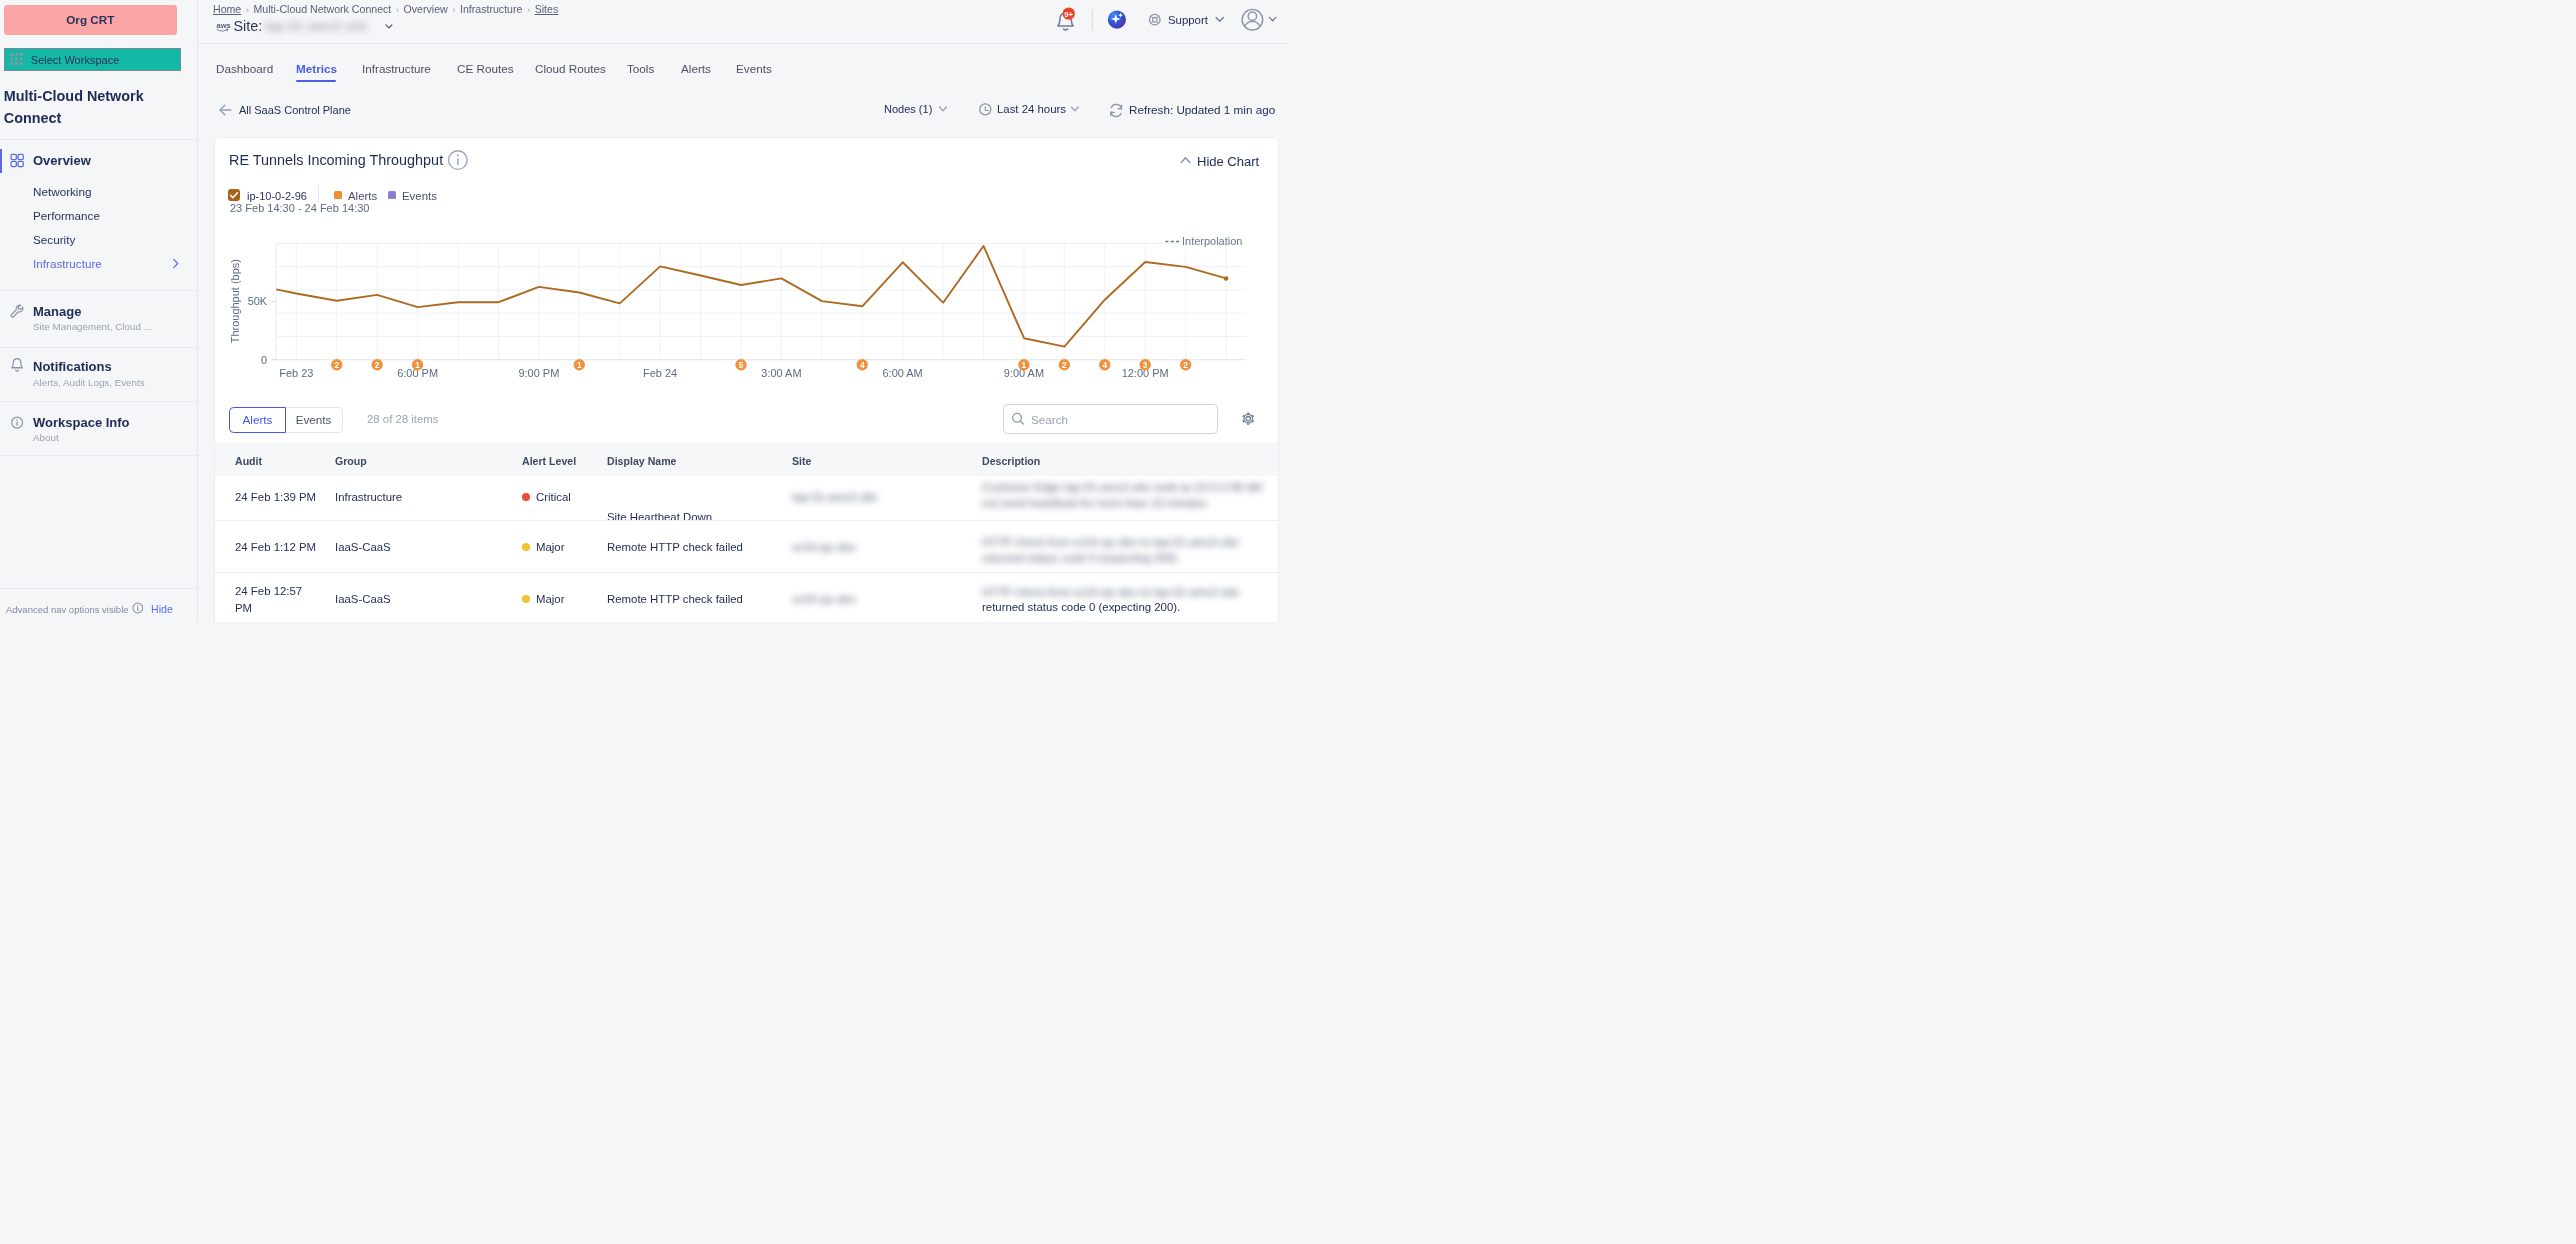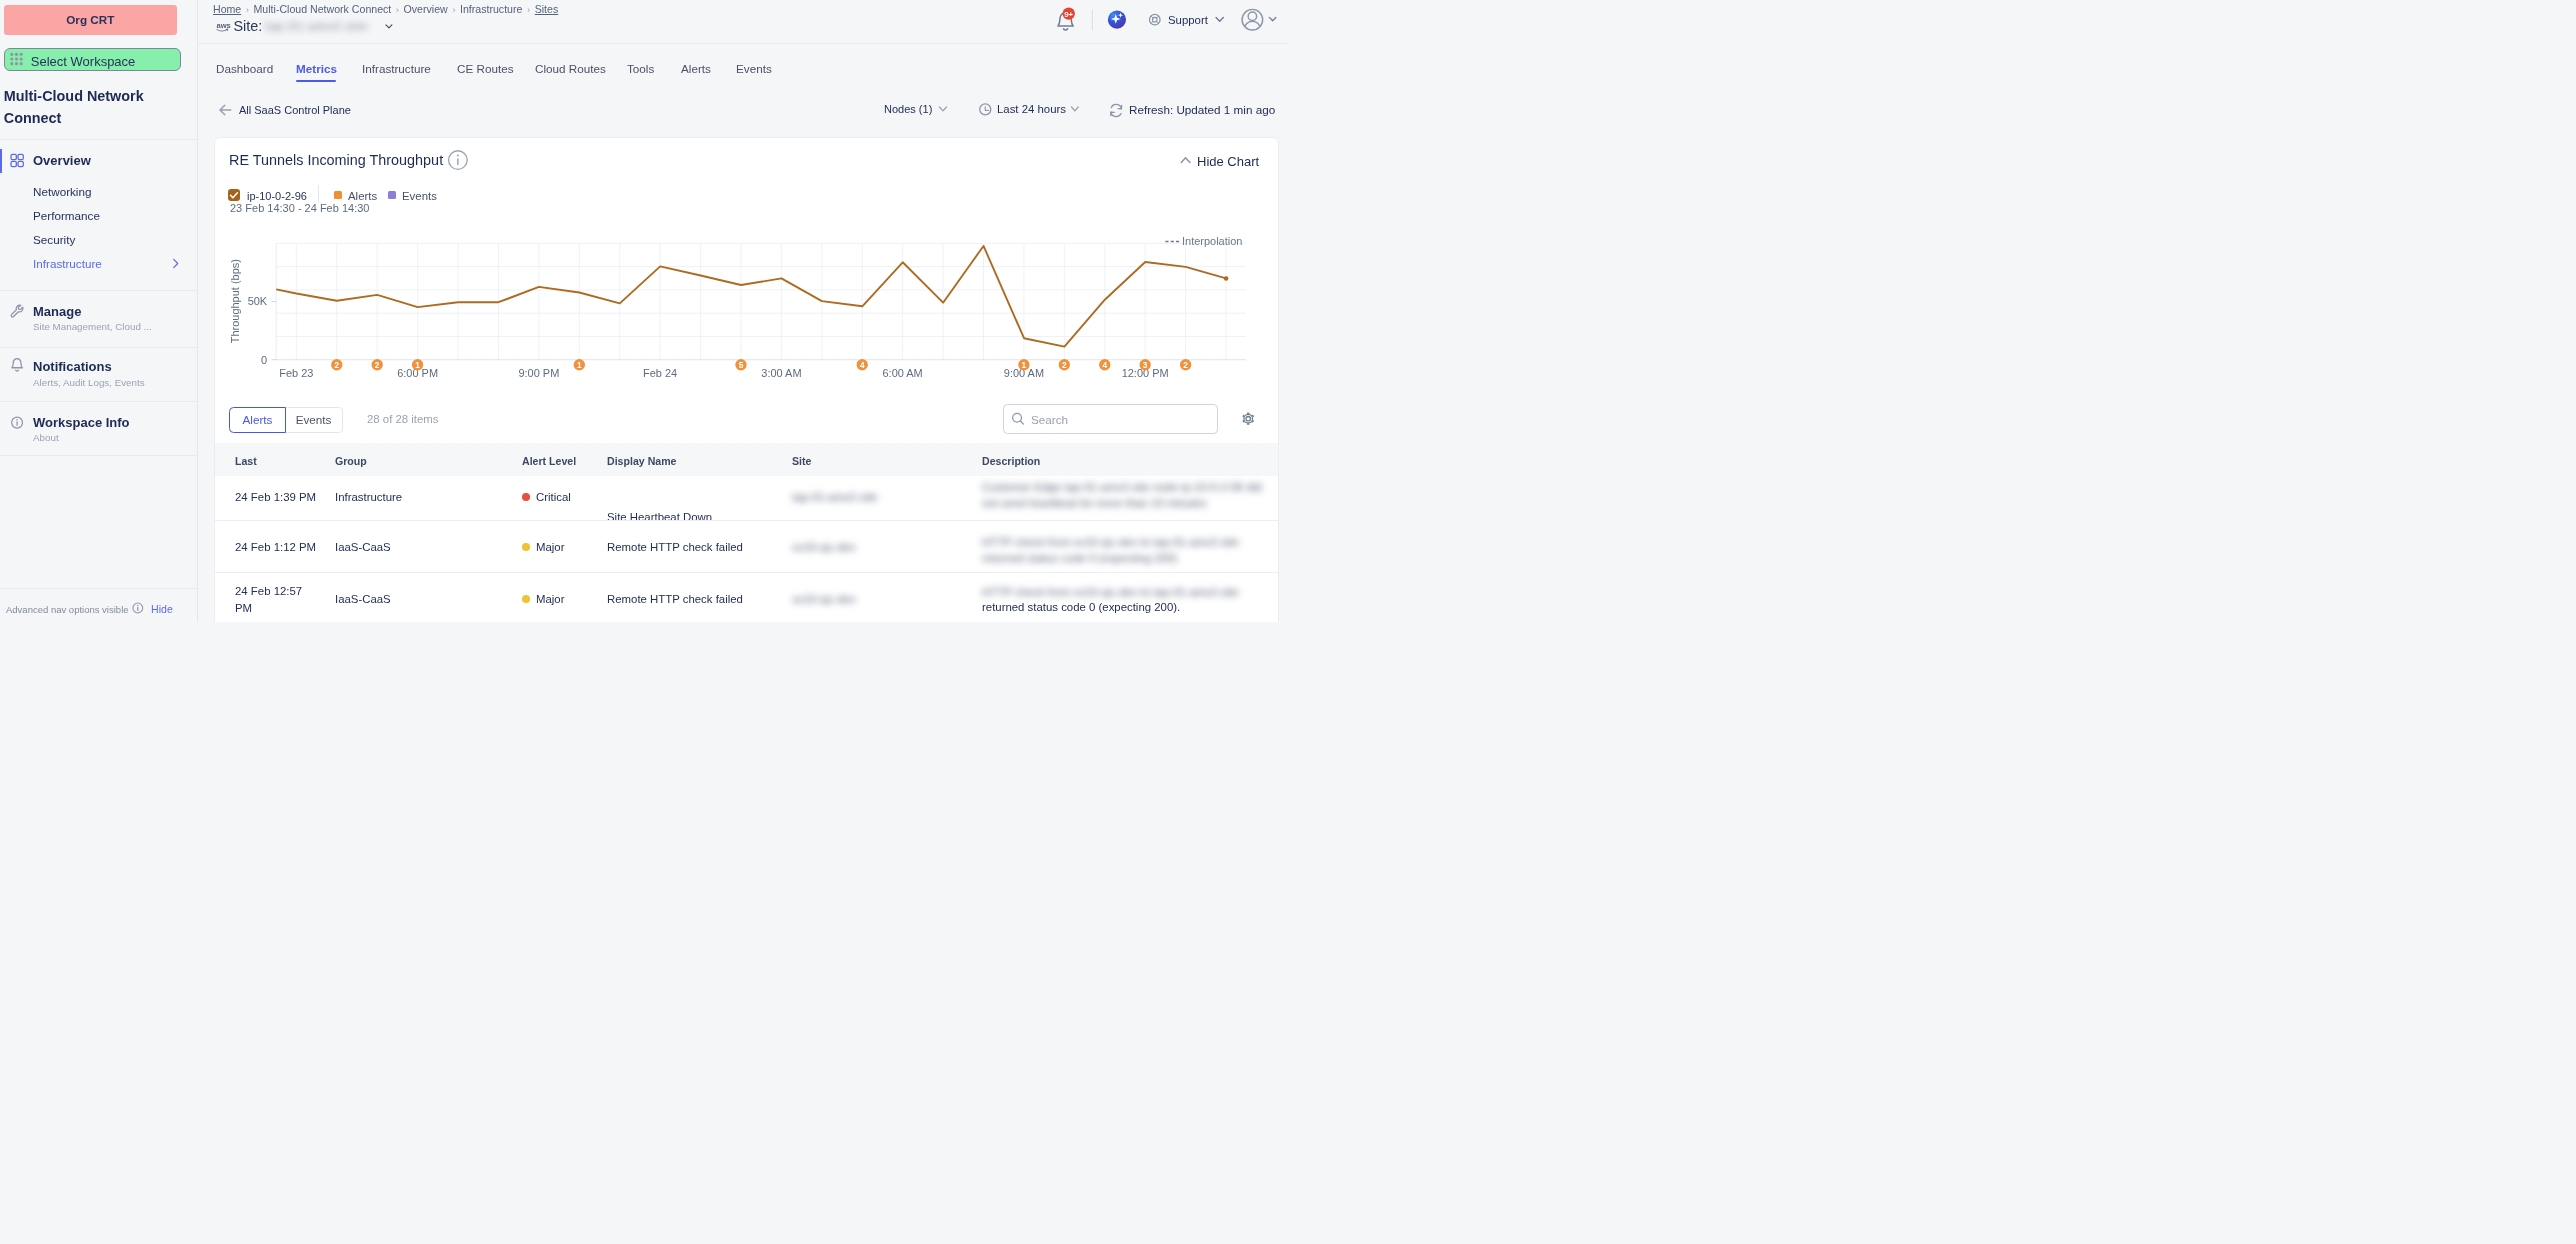--- a/index.html
+++ b/index.html
@@ -2,21 +2,21 @@
 <html style="font-size:12px"><head>
 <meta charset="utf-8">
 <style>
 * { margin:0; padding:0; box-sizing:border-box; }
 html,body { width:1288px; height:622px; overflow:hidden; }
 body { font-family:"Liberation Sans", sans-serif; background:#f5f6f8; color:#202b52; position:relative; }
 .abs { position:absolute; }
 
 #sidebar { position:absolute; left:0; top:0; width:198px; height:622px; background:#f5f6f8; border-right:0.8px solid #e4e7ec; }
 #orgbtn { position:absolute; left:3.8px; top:4.5px; width:173px; height:30px; background:#fca5a5; border-radius:3px; text-align:center; line-height:30px; font-size:11.7px; font-weight:bold; color:#27335c; }
-#selws { position:absolute; left:3.8px; top:48px; width:177px; height:23px; border:0.8px solid #7c8799; border-radius:6px; background:#86efac; font-size:13px; color:#27335c; }
+#selws { position:absolute; left:3.8px; top:48px; width:177px; height:23px; border:0.8px solid #7c8799; border-radius:0; background:#14b8a6; font-size:11px; color:#27335c; }
 #selws span.txt { position:absolute; left:26px; top:4.5px; }
 .mcnc { position:absolute; left:3.8px; top:85px; width:189px; font-size:14.4px; font-weight:bold; color:#1d2b55; line-height:22px; }
 .sdiv { position:absolute; left:0; width:198px; border-top:0.8px solid #e7eaef; }
 .navsub { position:absolute; left:33px; font-size:11.7px; color:#27335c; }
 .navhead { position:absolute; left:33px; font-size:13px; font-weight:bold; color:#1d2b55; }
 .navdesc { position:absolute; left:33px; font-size:9.8px; color:#99a3b4; }
 
 #crumbs { position:absolute; left:213px; top:3px; font-size:10.6px; color:#55627a; }
 #crumbs a { color:#55627a; text-decoration:underline; }
 #crumbs .sep { color:#9aa5b5; margin:0 4.5px; font-size:9.8px; }
@@ -177,21 +177,21 @@
 <line x1="1540" y1="319" x2="1559" y2="319" stroke="#6b7890" stroke-width="2" stroke-dasharray="4.2 2.8"></line>
 <text x="1562" y="324" font-size="14.5" fill="#6b7890">Interpolation</text>
 </svg>
 
 <div class="abs" style="left:229px;top:407px;width:57px;height:26px;border:1.1px solid #4558e6;border-radius:4.5px 0 0 4.5px;font-size:11.7px;color:#4558e6;text-align:center;line-height:24px;z-index:2;">Alerts</div>
 <div class="abs" style="left:285px;top:407px;width:58px;height:26px;border:0.8px solid #e3e6ec;border-left:none;border-radius:0 4.5px 4.5px 0;font-size:11.7px;color:#4a5368;text-align:center;line-height:24px;">Events</div>
 <div class="abs" style="left:367px;top:413px;font-size:11.4px;color:#9aa3b2;">28 of 28 items</div>
 <div class="abs" style="left:1003px;top:404px;width:215px;height:29.5px;border:0.8px solid #ced3dc;border-radius:4.5px;"></div>
 <div class="abs" style="left:1031px;top:413px;font-size:11.7px;color:#98a2b3;">Search</div>
 <div id="thead"></div>
-<div class="th" style="left:235px;">Last</div>
+<div class="th" style="left:235px;">Audit</div>
 <div class="th" style="left:335px;">Group</div>
 <div class="th" style="left:522px;">Alert Level</div>
 <div class="th" style="left:607px;">Display Name</div>
 <div class="th" style="left:792px;">Site</div>
 <div class="th" style="left:982px;">Description</div>
 
 <div class="td" style="left:235px;top:490px;">24 Feb 1:39 PM</div>
 <div class="td" style="left:335px;top:490px;">Infrastructure</div>
 <div class="dot" style="left:522px;top:493px;background:#e8503c;"></div>
 <div class="td" style="left:536px;top:490px;">Critical</div>

